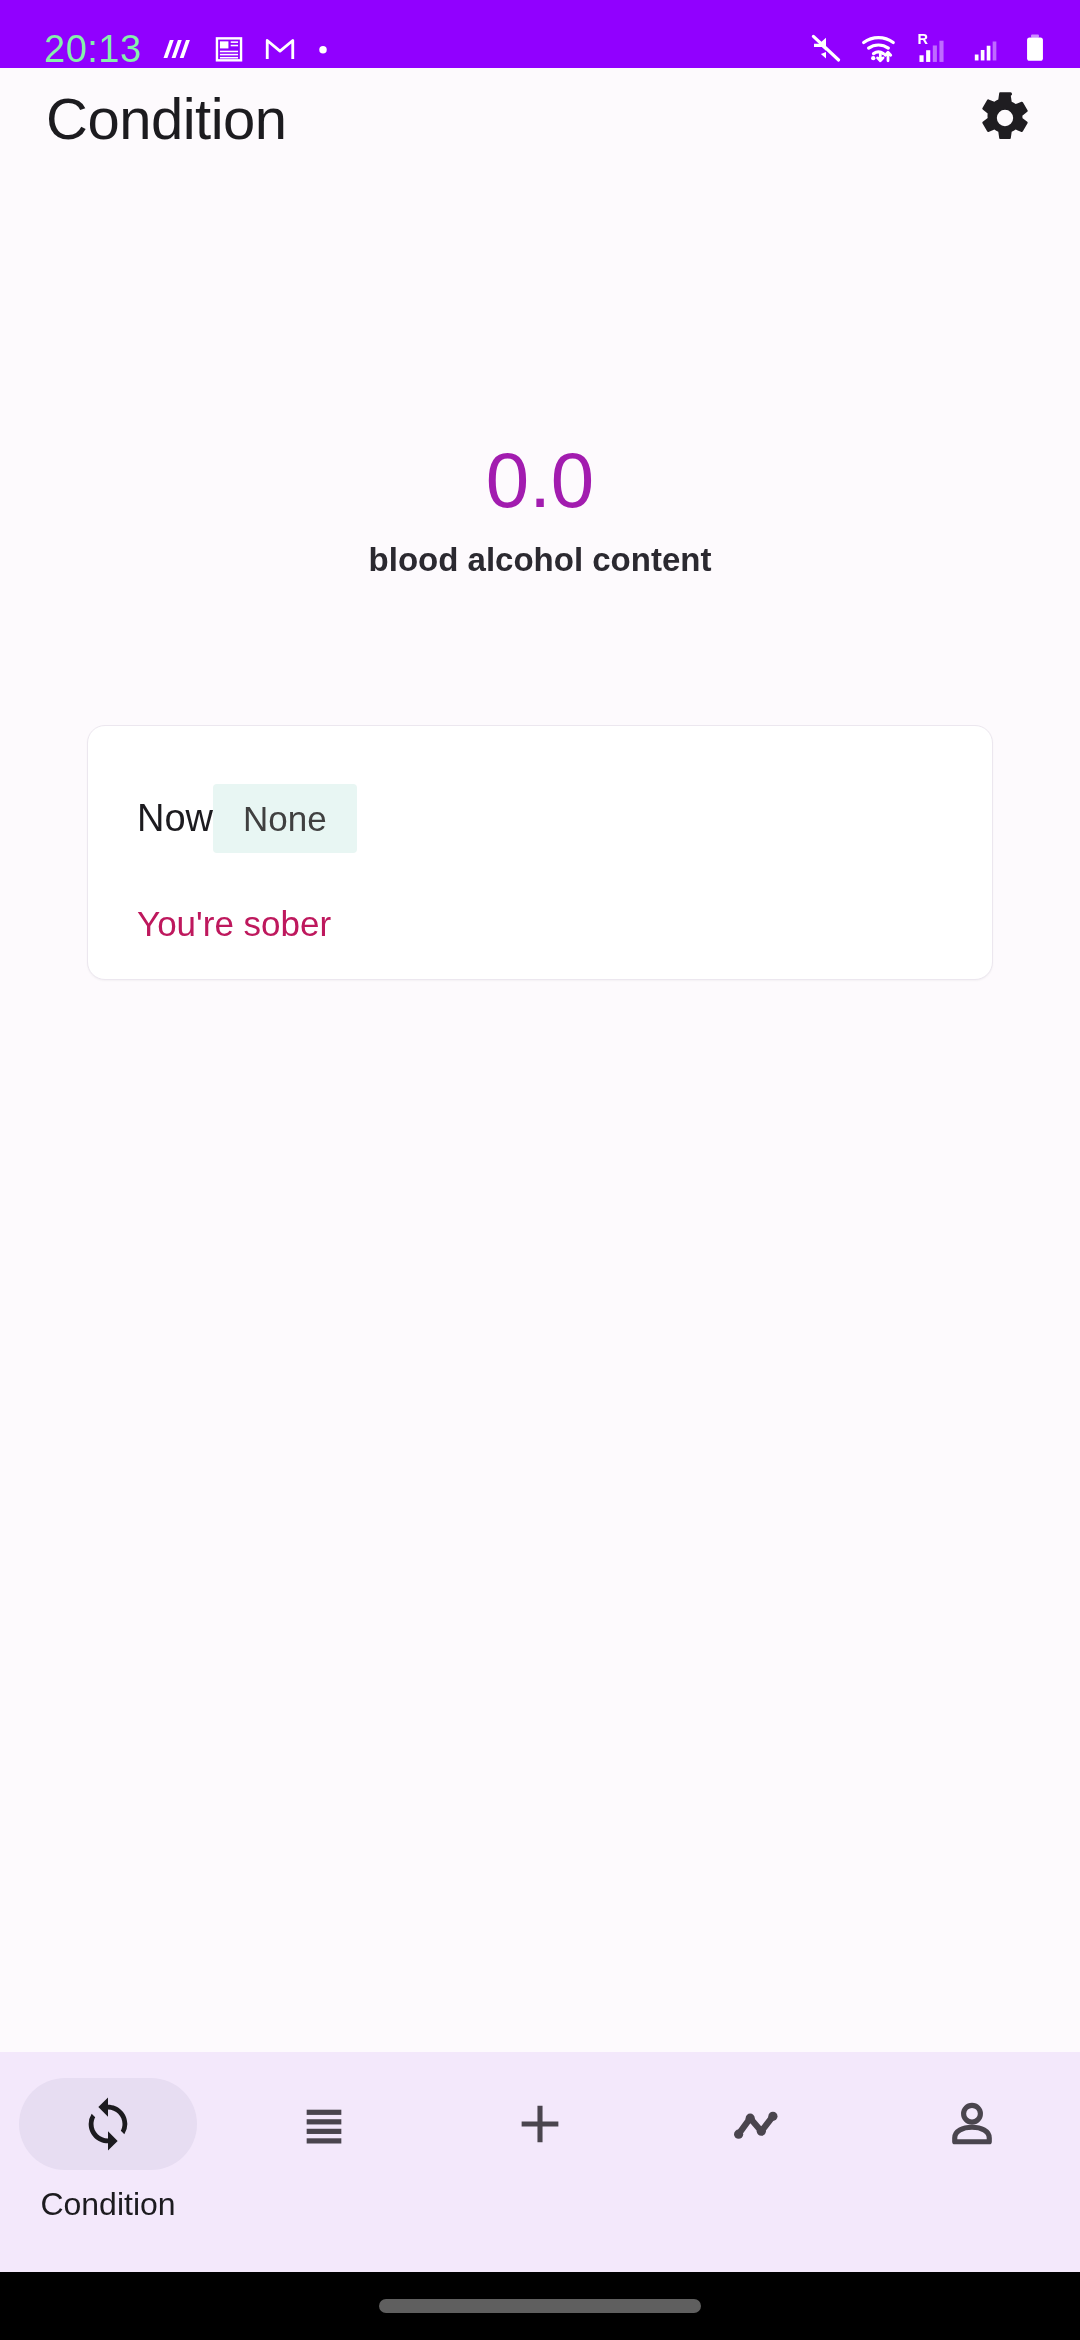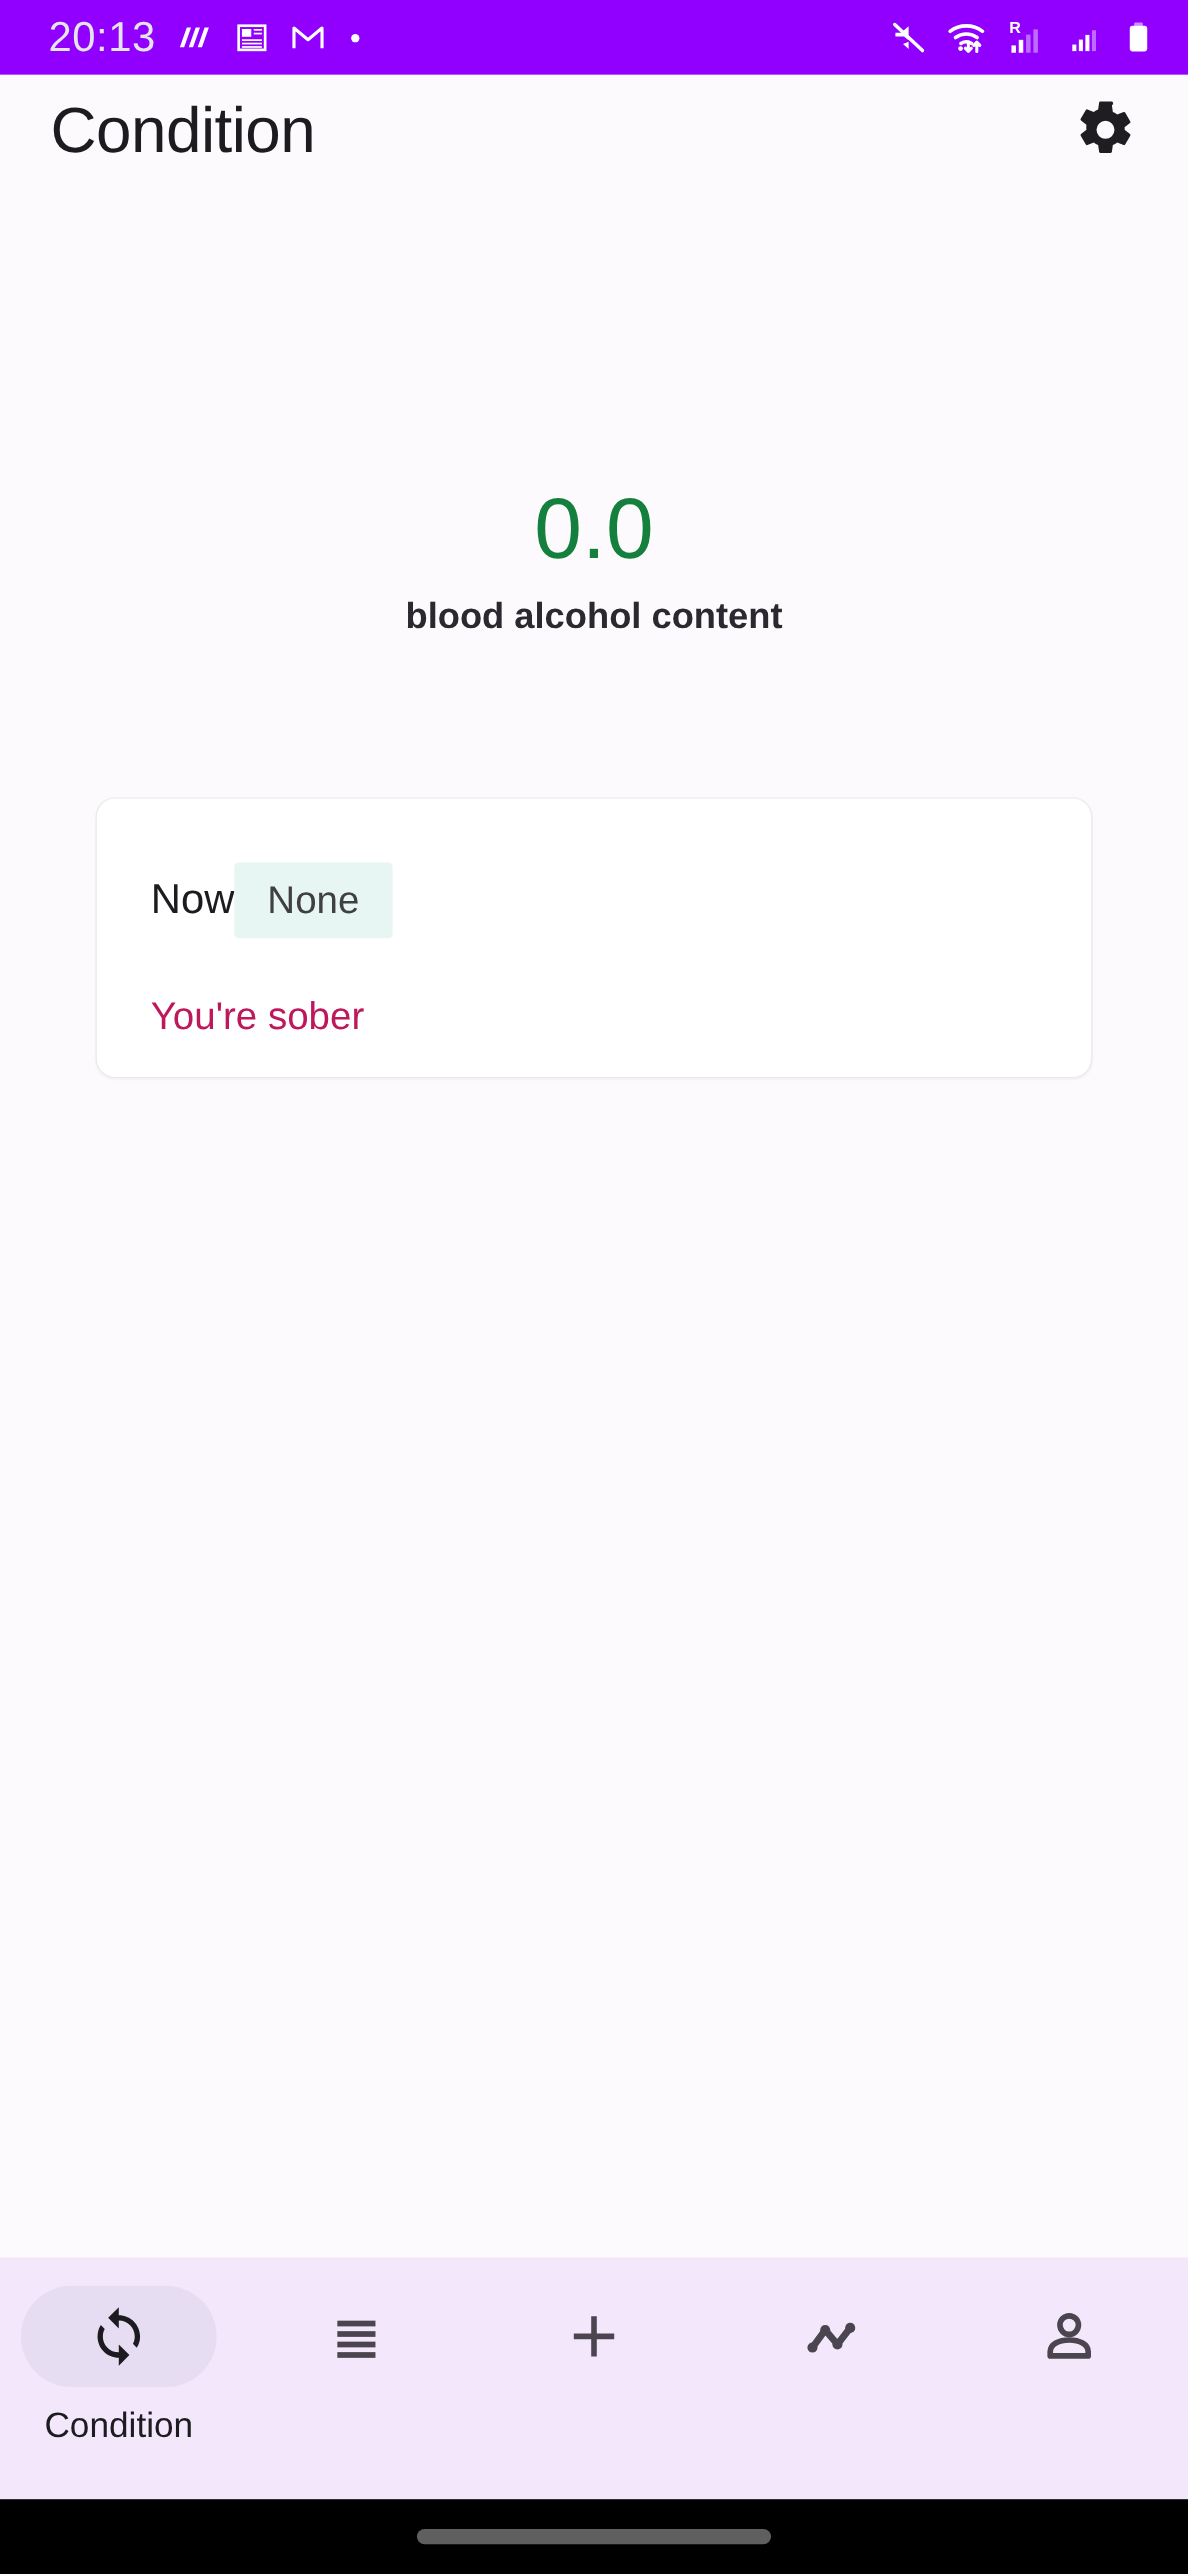--- a/index.html
+++ b/index.html
@@ -7,42 +7,42 @@
     width:1080px; height:2340px;
     font-family:"Liberation Sans", sans-serif;
     background:#FDFAFD;
     overflow:hidden;
   }
   .phone { width:1080px; height:2340px; display:flex; flex-direction:column; position:relative; }
 
   
   .statusbar {
     height:68px; background:#9100FF; flex:0 0 68px;
-    display:flex; align-items:center; justify-content:space-between;
-    padding:0 30px 0 44px; color:#e5e5e5;
+    display:flex; align-items:flex-end; justify-content:space-between;
+    padding:0 30px 0 44px; color:#86efac;
   }
   .sb-left { display:flex; align-items:center; gap:17px; }
   .sb-clock { font-size:38px; font-weight:400; letter-spacing:0.5px; line-height:1; }
   .sb-right { display:flex; align-items:center; gap:16px; }
   .sb-ico { display:block; }
 
   
   .appbar {
     flex:0 0 100px; display:flex; align-items:center;
     justify-content:space-between; padding:0 40px 0 46px;
     background:#FDFAFD;
   }
   .app-title { font-size:58px; font-weight:400; color:#1C1B1F; letter-spacing:-0.5px; }
   .gear-btn { width:70px; height:70px; display:flex; align-items:center; justify-content:center; }
 
   
   .main { flex:1 1 auto; background:#FDFAFD; position:relative; }
 
   .bac-block { position:absolute; left:0; right:0; top:273px; text-align:center; }
-  .bac-value { font-size:78px; font-weight:400; color:#15803d; line-height:1.0; letter-spacing:0px; }
+  .bac-value { font-size:78px; font-weight:400; color:#a21caf; line-height:1.0; letter-spacing:0px; }
   .bac-label { font-size:33px; font-weight:700; color:#2B2930; margin-top:22px; }
 
   .card {
     position:absolute; left:87px; top:557px; width:906px; height:255px;
     background:#FFFFFF; border:1px solid #ECE7EF; border-radius:18px;
     box-shadow:0 1px 2px rgba(0,0,0,0.04);
   }
   .card-row { display:flex; align-items:center; position:absolute; left:49px; top:58px; }
   .card-now { font-size:38px; color:#1C1B1F; }
   .chip {

